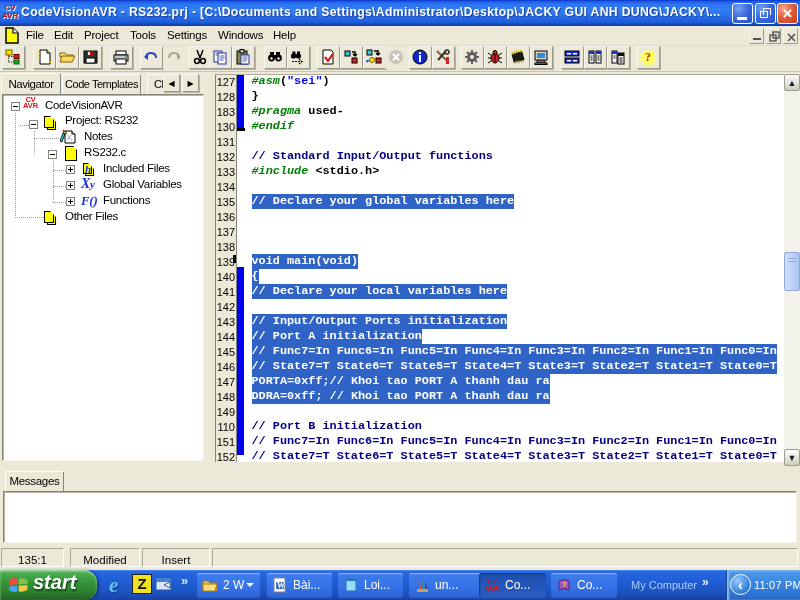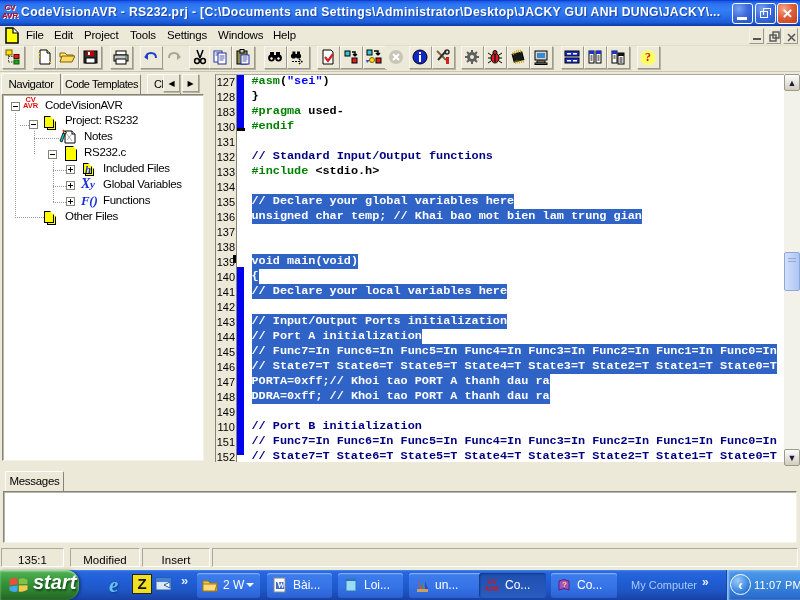--- a/index.html
+++ b/index.html
@@ -57,21 +57,21 @@
 
 #editor { position:absolute; left:215px; top:74px; width:584px; height:388px; background:#fff; border-left:1px solid #848478; border-top:1px solid #ACA899; overflow:hidden; }
 #gutter { position:absolute; left:0; top:0; width:21px; height:388px; background:#ECE9D8; border-right:1px solid #848478; }
 .lnum { position:absolute; right:1px; font:11px "Liberation Sans",sans-serif; color:#000; }
 #bluebar1 { position:absolute; left:21px; top:0; width:7px; height:53px; background:#0000F0; }
 #bluebar1t { position:absolute; left:21px; top:53px; width:8px; height:2.5px; background:#000; }
 #caretmark { position:absolute; left:17px; top:180px; width:3px; height:8px; background:#000; }
 #bluebar2 { position:absolute; left:21px; top:192px; width:7px; height:188px; background:#0000F0; }
 .cl { position:absolute; left:35.5px; font:bold 11.83px "Liberation Mono",monospace; line-height:15px; white-space:pre; color:#000; }
 .k { font-weight:bold; color:#000; }
-.p { font-weight:bold; color:#008000; }
+.p { font-weight:bold; color:#008000;font-style:italic; }
 .s { font-weight:bold; color:#0000FF; }
 .c { color:#000080; }
 .sel { background:#2F63C5; color:#fff; display:inline-block; height:15px; line-height:15px; vertical-align:top; }
 .sel .k,.sel .p,.sel .s,.sel .c { color:#fff; }
 
 
 #vscroll { position:absolute; left:784px; top:74px; width:16px; height:392px; background:#F2F1EA; }
 .sbtn { position:absolute; left:0; width:16px; height:17px; background:linear-gradient(180deg,#FDFDFB,#D0CCBC); border:1px solid #9C9A8C; border-radius:2px; text-align:center; font-size:9px; line-height:16px; color:#1A1A3A;}
 #thumb { position:absolute; left:0; top:178px; width:16px; height:39px; background:linear-gradient(90deg,#D2DFFB,#AEC6F2); border:1px solid #8FA8DC; border-radius:2px; }
 
@@ -82,21 +82,21 @@
   border:1px solid #848478; border-bottom-color:#F4F2E8; border-right-color:#F4F2E8; box-shadow:inset 1px 1px 0 #B8B5A5; }
 
 
 #statusbar { position:absolute; left:0; top:546px; width:800px; height:23px; background:#ECE9D8; }
 .spanel { position:absolute; top:2px; height:19px; border:1px solid #ACA899; border-bottom-color:#fff; border-right-color:#fff;
   font:11.5px "Liberation Sans",sans-serif; text-align:center; line-height:23px; }
 
 
 #taskbar { position:absolute; left:0; top:570px; width:800px; height:30px;
   background:linear-gradient(180deg,#3F8CF3 0%,#2A66DD 6%,#2160D8 30%,#1E55C4 70%,#1941A5 100%); }
-#startbtn { position:absolute; left:0; top:0; width:79px; height:30px; border-radius:0 13px 13px 0;
+#startbtn { position:absolute; left:0; top:0; width:97px; height:30px; border-radius:0 13px 13px 0;
   background:linear-gradient(180deg,#7CC57E 0%,#4AAC50 10%,#359238 45%,#2D822F 70%,#236326 100%);
   box-shadow:inset 0 1px 2px #A8E0A8, 2px 0 3px rgba(0,0,0,.35); }
 #startbtn .flag { position:absolute; left:8px; top:5px; width:20px; height:20px; }
 #startbtn .stext { position:absolute; left:33px; top:1px; color:#fff; font:bold italic 20px "Liberation Sans",sans-serif; text-shadow:1px 2px 2px #14481A; }
 .qlicon { position:absolute; top:5px; width:20px; height:20px; }
 .taskbtn { position:absolute; top:3px; height:25px; border-radius:3px;
   background:linear-gradient(180deg,#5F96F2 0%,#3D7BEB 10%,#3573E8 55%,#2E66D8 90%,#2A5DC8 100%);
   box-shadow:inset 0 1px 0 #83AFF5; color:#fff; font:12px "Liberation Sans",sans-serif; }
 .taskbtn.pressed { background:linear-gradient(180deg,#1E4FAE 0%,#2456B8 50%,#2A5DC0 100%); box-shadow:inset 1px 1px 2px #123A80; }
 .taskbtn .ic { position:absolute; left:5px; top:4px; width:16px; height:16px; }
@@ -443,21 +443,20 @@
     </div>
     <div class="cl" style="top: -1px;"><span class="p">#asm</span>(<span class="s">"sei"</span>)</div>
     <div class="cl" style="top: 14px;">}</div>
     <div class="cl" style="top: 29px;"><span class="p">#pragma</span> used-</div>
     <div class="cl" style="top: 44px;"><span class="p">#endif</span></div>
     <div class="cl" style="top: 59px;"></div>
     <div class="cl" style="top: 74px;"><span class="c">// Standard Input/Output functions</span></div>
     <div class="cl" style="top: 89px;"><span class="p">#include</span> &lt;stdio.h&gt;</div>
     <div class="cl" style="top: 104px;"></div>
     <div class="cl" style="top: 119px;"><span class="sel"><span class="c">// Declare your global variables here</span></span></div>
-    <div class="cl" style="top: 134px;"><span class="sel"><span class="k">unsigned</span> <span class="k">char</span> temp; <span class="c">// Khai bao mot bien lam trung gian</span></span></div>
     <div class="cl" style="top: 149px;"></div>
     <div class="cl" style="top: 164px;"></div>
     <div class="cl" style="top: 179px;"><span class="sel"><span class="k">void</span> main(<span class="k">void</span>)</span></div>
     <div class="cl" style="top: 194px;"><span class="sel">{</span></div>
     <div class="cl" style="top: 209px;"><span class="sel"><span class="c">// Declare your local variables here</span></span></div>
     <div class="cl" style="top: 224px;"></div>
     <div class="cl" style="top: 239px;"><span class="sel"><span class="c">// Input/Output Ports initialization</span></span></div>
     <div class="cl" style="top: 254px;"><span class="sel"><span class="c">// Port A initialization</span></span></div>
     <div class="cl" style="top: 269px;"><span class="sel"><span class="c">// Func7=In Func6=In Func5=In Func4=In Func3=In Func2=In Func1=In Func0=In</span></span></div>
     <div class="cl" style="top: 284px;"><span class="sel"><span class="c">// State7=T State6=T State5=T State4=T State3=T State2=T State1=T State0=T</span></span></div>

